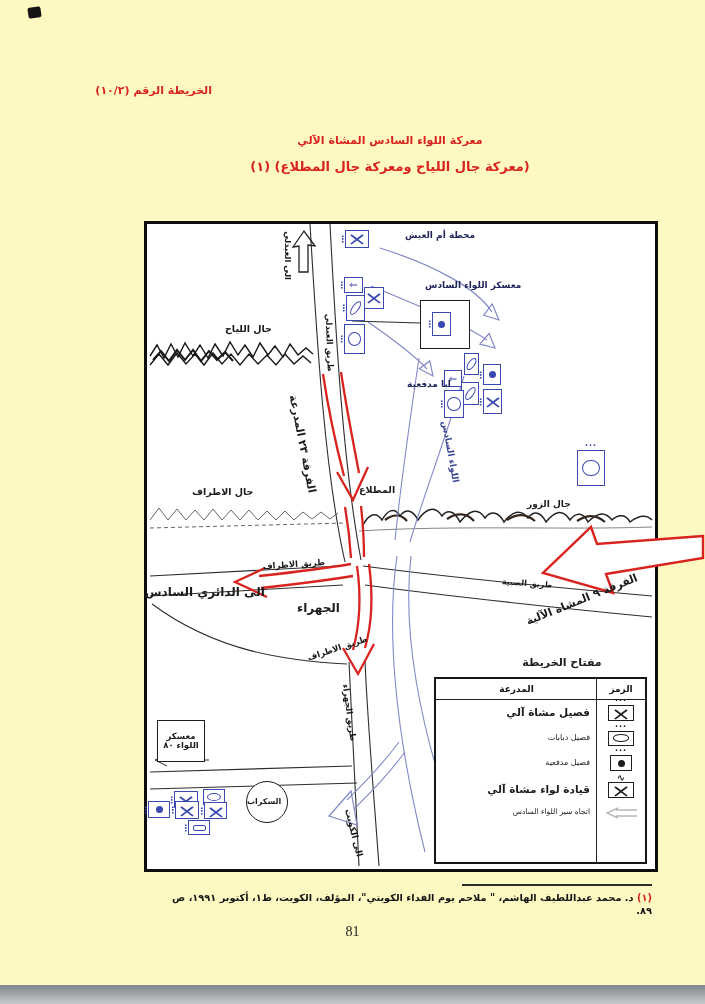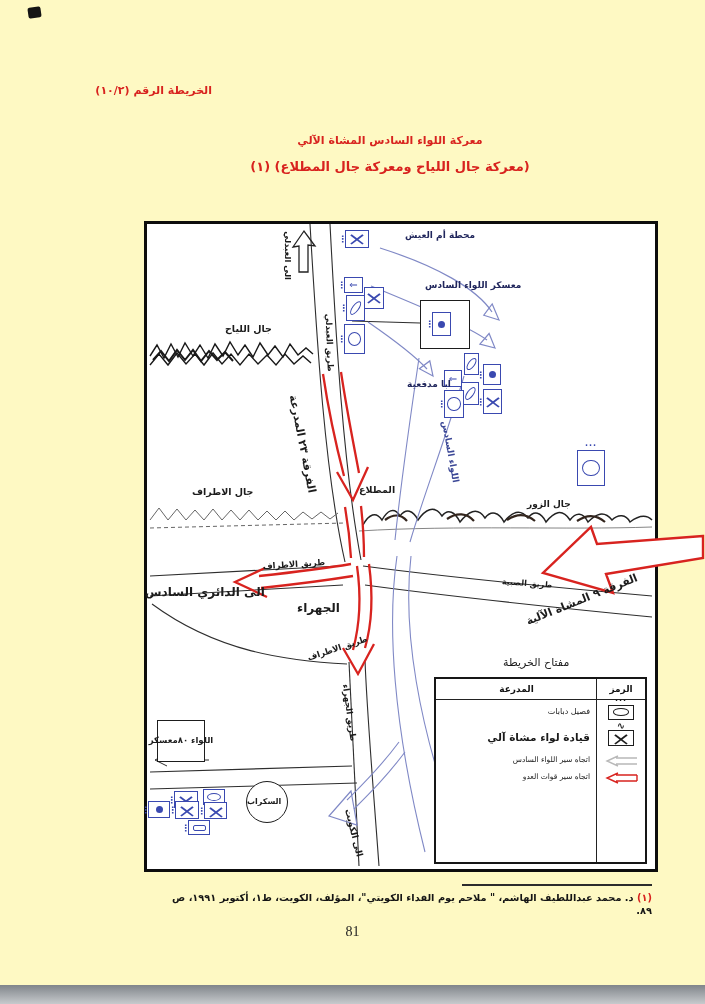--- a/index.html
+++ b/index.html
@@ -147,21 +147,21 @@
     <div class="unit x dl" style="left:336px;top:165px;width:19px;height:25px"></div>
     <div class="unit oval dl" style="left:297px;top:166px;width:20px;height:28px"></div>
     <div class="unit oval dt" style="left:430px;top:226px;width:28px;height:36px"></div>
     <div class="unit x dl" style="left:27px;top:567px;width:24px;height:17px"></div>
     <div class="unit oval" style="left:56px;top:565px;width:22px;height:16px"></div>
     <div class="unit dot dl" style="left:1px;top:577px;width:22px;height:17px"></div>
     <div class="unit x dl" style="left:28px;top:577px;width:24px;height:18px"></div>
     <div class="unit x dl" style="left:57px;top:578px;width:23px;height:17px"></div>
     <div class="unit slab dl" style="left:41px;top:596px;width:22px;height:15px"></div>
 
-    <div class="blackbox" style="left:10px;top:496px;width:48px;height:42px;display:flex;flex-direction:row;align-items:center;justify-content:center">
+    <div class="blackbox" style="left:10px;top:496px;width:48px;height:42px;display:flex;flex-direction:column;align-items:center;justify-content:center">
       <span class="ml" style="position:static;font-size:8.5px">معسكر</span>
       <span class="ml" style="position:static;font-size:8.5px">اللواء ٨٠</span>
     </div>
 
     <div class="circle" style="left:99px;top:557px;width:42px;height:42px">
       <span class="ml" style="position:static;font-size:8px">السكراب</span>
     </div>
 
     <div class="ml rot" style="left:105px;top:27px;width:70px;font-size:8.5px;transform:rotate(90deg)">الى العبدلي</div>
     <div class="ml rot" style="left:137px;top:114px;width:90px;font-size:8.5px;transform:rotate(88deg)">طريق العبدلي</div>
@@ -176,55 +176,59 @@
     <div class="ml" style="left:380px;top:276px;font-size:9px">جال الزور</div>
     <div class="ml rot" style="left:112px;top:336px;width:70px;font-size:8.5px;transform:rotate(-4deg)">طريق الاطراف</div>
     <div class="ml rot" style="left:350px;top:356px;width:60px;font-size:8px;transform:rotate(4deg)">طريق الصبية</div>
     <div class="ml rot red" style="left:375px;top:370px;width:120px;font-size:11px;font-weight:bold;transform:rotate(-22deg)">الفرقة ٩ المشاة الآلية</div>
     <div class="ml" style="left:-2px;top:362px;font-size:12px">الى الدائري السادس</div>
     <div class="ml" style="left:150px;top:378px;font-size:12px">الجهراء</div>
     <div class="ml rot" style="left:153px;top:420px;width:75px;font-size:8.5px;transform:rotate(-18deg)">طريق الاطراف</div>
     <div class="ml rot" style="left:162px;top:484px;width:80px;font-size:8.5px;transform:rotate(82deg)">طريق الجهراء</div>
     <div class="ml rot" style="left:168px;top:604px;width:76px;font-size:9px;transform:rotate(76deg)">الى الكويت</div>
 
-    <div class="ml" style="left:356px;top:433px;width:100px;text-align:left;font-size:11px;font-weight:normal">مفتاح الخريطة</div>
+    <div class="ml" style="left:365px;top:433px;width:100px;text-align:center;font-size:11px;font-weight:bold">مفتاح الخريطة</div>
     <div class="legend">
       <div class="lg-divider"></div>
       <div class="lg-head">
         <div class="lg-sym">الرمز</div>
         <div class="lg-mean">المدرعة</div>
       </div>
+      <div class="lg-row" style="height:26px">
+        <div class="sym">
+            <div class="unit k rel x dt" style="width:26px;height:16px"></div>
+          </div>
+        <div class="mean b" style="font-size:10.5px">فصيل مشاة آلي</div>
+      </div>
       <div class="lg-row" style="height:24px">
         <div class="sym">
             <div class="unit k rel oval dt" style="width:26px;height:15px"></div>
           </div>
         <div class="mean">فصيل دبابات</div>
+      </div>
+      <div class="lg-row" style="height:26px">
+        <div class="sym">
+            <div class="unit k rel dot dt" style="width:22px;height:16px"></div>
+          </div>
+        <div class="mean">فصيل مدفعية</div>
       </div>
       <div class="lg-row" style="height:28px">
         <div class="sym">
             <div class="unit k rel x hq" style="width:26px;height:16px"></div>
           </div>
         <div class="mean b" style="font-size:10.5px">قيادة لواء مشاة آلي</div>
       </div>
       <div class="lg-row" style="height:17px">
         <div class="sym">
           <svg width="36" height="12">
               <path d="M34,3 L13,3 M34,9 L13,9 M15,1 L4,6 L15,11" stroke="#b8b8b8" stroke-width="1.4" fill="none"></path>
             </svg>
         </div>
         <div class="mean" style="font-size:7.5px">اتجاه سير اللواء السادس</div>
       </div>
-      <div class="lg-row" style="height:17px">
-        <div class="sym">
-          <svg width="36" height="12">
-              <path d="M34,3 L13,3 M34,9 L13,9 M34,3 L34,9 M15,1 L4,6 L15,11" stroke="#d8231f" stroke-width="1.4" fill="none"></path>
-            </svg>
-        </div>
-        <div class="mean" style="font-size:7.5px">اتجاه سير قوات العدو</div>
-      </div>
     </div>
   </div>
 
   <div class="fn-rule"></div>
   <div class="fn">
     <span class="red">(١)</span>
     <span>د. محمد عبداللطيف الهاشم، " ملاحم يوم الفداء الكويتي"، المؤلف، الكويت، ط١، أكتوبر ١٩٩١، ص ٨٩.</span>
   </div>
 
   <div class="pageno">81</div>

